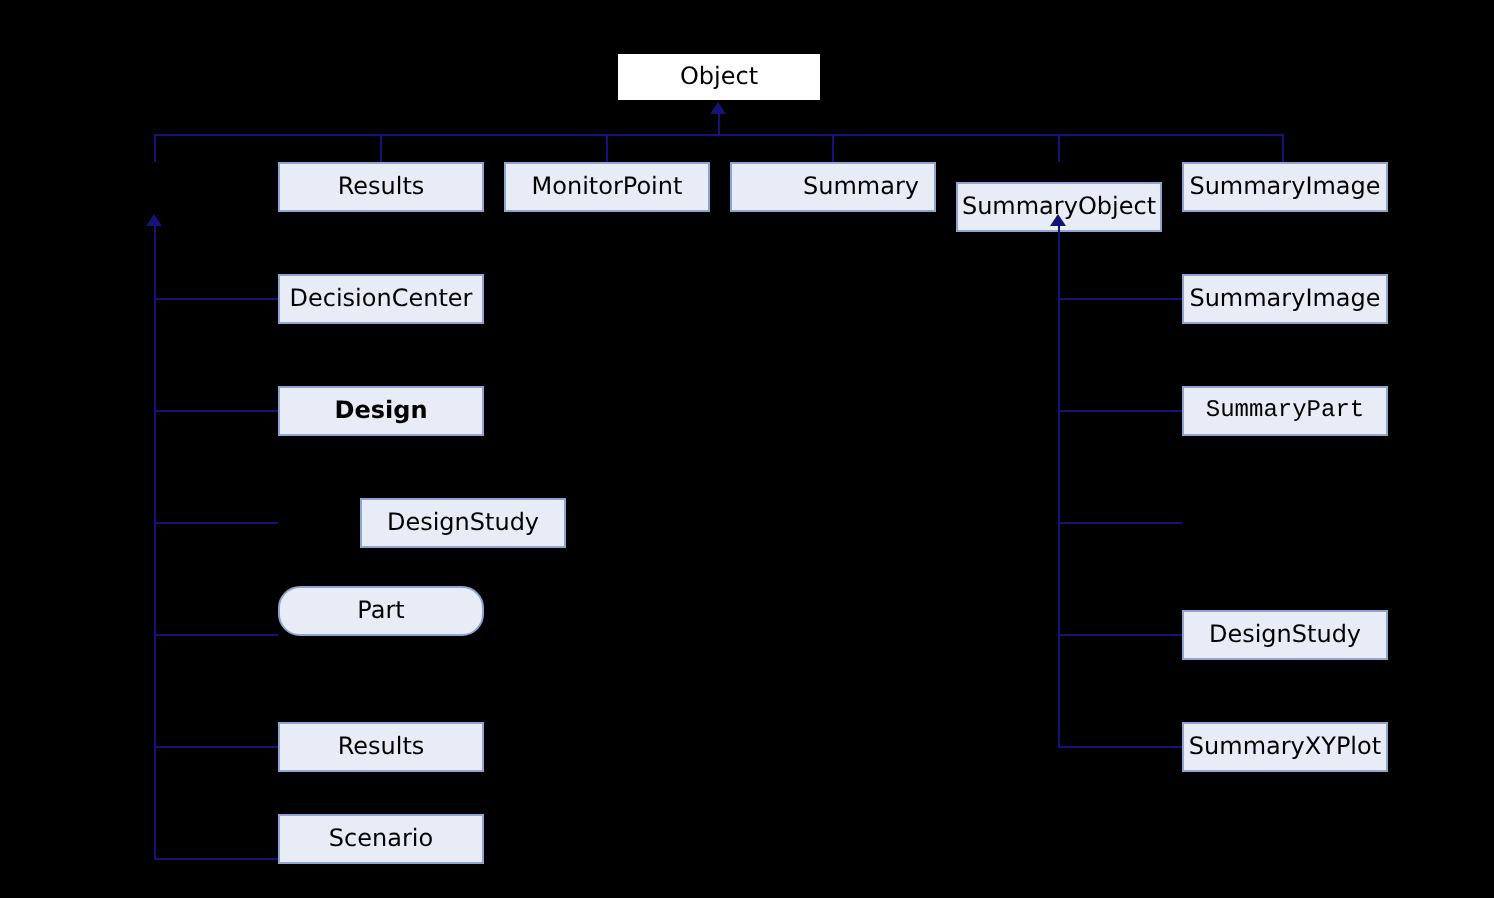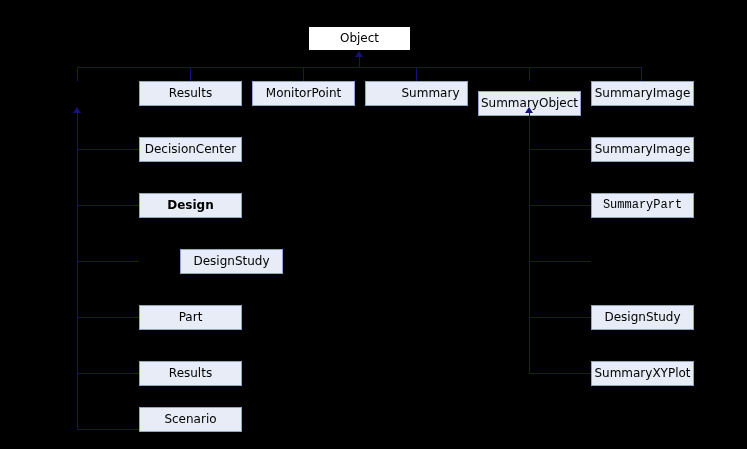--- a/index.html
+++ b/index.html
@@ -99,21 +99,21 @@
   <div class="line h" style="left:77px; top:149px; width:62px;"></div>
   <div class="line h" style="left:77px; top:205px; width:62px;"></div>
   <div class="line h" style="left:77px; top:261px; width:62px;"></div>
   <div class="line h" style="left:77px; top:317px; width:62px;"></div>
   <div class="line h" style="left:77px; top:373px; width:62px;"></div>
   <div class="line h" style="left:77px; top:429px; width:62px;"></div>
 
   <div class="node" style="left:139px; top:137px;">DecisionCenter</div>
   <div class="node" style="left:139px; top:193px;font-weight:bold;">Design</div>
   <div class="node" style="left:139px; top:249px;margin-left:41px;">DesignStudy</div>
-  <div class="node" style="left:139px; top:305px;">Part</div>
+  <div class="node" style="left:139px; top:293px;border-radius:11px;">Part</div>
   <div class="node" style="left:139px; top:361px;">Results</div>
   <div class="node" style="left:139px; top:407px;">Scenario</div>
 
   <div class="arrow-up" style="left:525px; top:107px;"></div>
   <div class="line v" style="left:529px; top:113px; height:260px;"></div>
 
   <div class="line h" style="left:529px; top:149px; width:62px;"></div>
   <div class="line h" style="left:529px; top:205px; width:62px;"></div>
   <div class="line h" style="left:529px; top:261px; width:62px;"></div>
   <div class="line h" style="left:529px; top:317px; width:62px;"></div>

